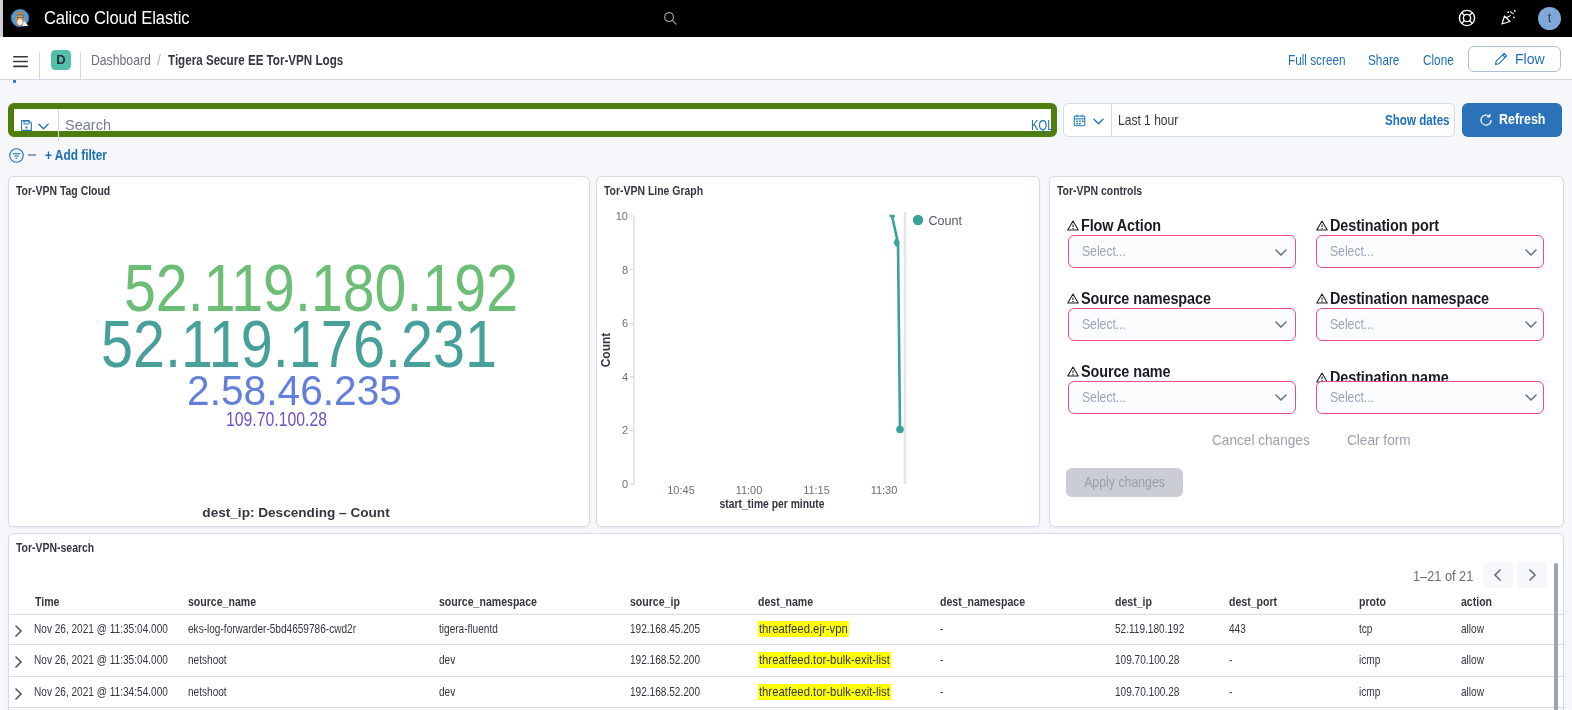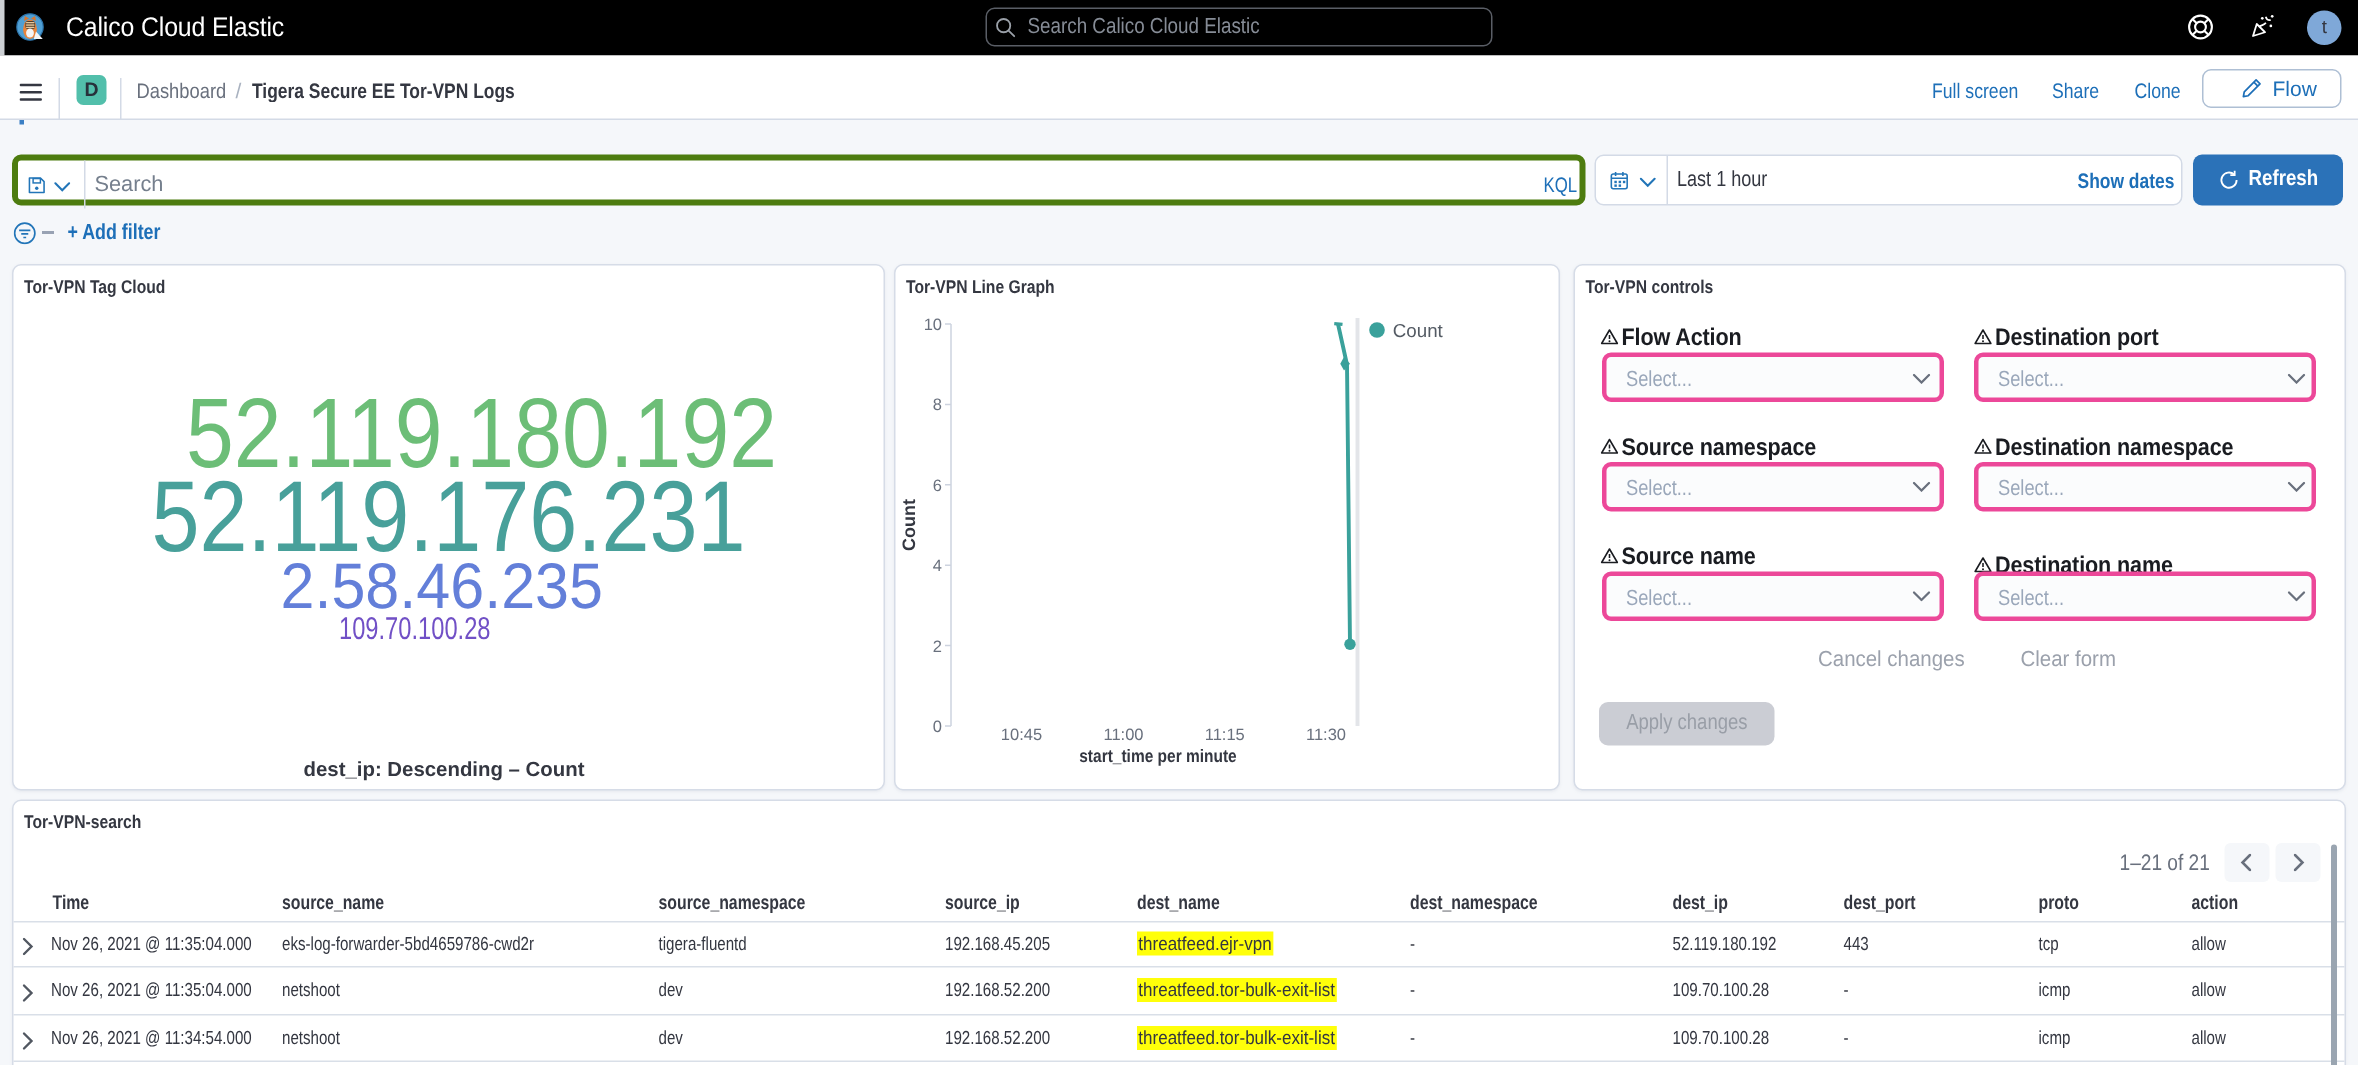--- a/index.html
+++ b/index.html
@@ -13,33 +13,33 @@
   #hdrsearch { position:absolute; left:657px; top:5px; width:338px; height:26px; border:1px solid #5a5e66; border-radius:6px; background:#000; color:#868c96; font-size:14.5px; line-height:24px; padding-left:27px; }
   
   #navbar { position:absolute; left:0; top:37px; width:1572px; height:43px; background:#fff; border-bottom:1px solid #d3dae6; }
   .vsep { position:absolute; width:1px; height:22px; background:#d3dae6; }
   #dbadge { position:absolute; left:51px; top:12.5px; width:20px; height:20px; background:#52bfab; border-radius:4.5px; color:#27313b; font-size:13px; font-weight:bold; text-align:center; line-height:20px; }
   .bc-gray { position:absolute; color:#69707d; font-size:14px; }
   .bc-bold { position:absolute; color:#343741; font-size:14px; font-weight:bold; transform:scaleX(0.83); transform-origin:0 50%; }
   .toplink { position:absolute; color:#1d6fb8; font-size:14px; transform:scaleX(0.84); transform-origin:0 50%; }
   #editbtn { position:absolute; left:1468px; top:46px; width:93px; height:26px; border:1px solid #aebfd4; border-radius:6px; color:#1d6fb8; font-size:14px; }
   
-  #qinput { position:absolute; left:8px; top:103px; width:1049px; height:34px; background:#fff; border:4px solid #4d7c0f; border-radius:6px; }
+  #qinput { position:absolute; left:8px; top:103px; width:1049px; height:34px; background:#fff; border:6px solid #4d7c0f; border-radius:6px; }
   #qdate { position:absolute; left:1063px; top:103px; width:392px; height:34px; background:#fff; border:1px solid #d3dae6; border-radius:6px; }
   #refresh { position:absolute; left:1462px; top:103px; width:100px; height:34px; background:#2b72b8; border-radius:6px; color:#fff; font-size:14.5px; font-weight:bold; }
   
   .panel { position:absolute; background:#fff; border:1px solid #d6dce7; border-radius:6px; box-shadow:0 1px 2px rgba(152,162,179,0.15); }
   .ptitle { position:absolute; left:6.5px; top:7px; font-size:12.3px; font-weight:bold; color:#343741; transform:scaleX(0.85); transform-origin:0 50%; }
   #p1 { left:8px;  top:176px; width:582px; height:351px; }
   #p2 { left:596px; top:176px; width:444px; height:351px; }
   #p3 { left:1049px; top:176px; width:515px; height:351px; }
   #p4 { left:8px; top:533px; width:1556px; height:185px; }
   
   .ctl-label { position:absolute; font-size:16px; font-weight:bold; color:#1a1c21; letter-spacing:-0.1px; }
-  .ctl-box { position:absolute; width:228px; height:33px; background:#fbfcfd; border:3px solid #ec4899; border-radius:6px; color:#9aa7ba; font-size:14.5px; line-height:31px; padding-left:13px; }
+  .ctl-box { position:absolute; width:228px; height:33px; background:#fbfcfd; border:1px solid #ec4899; border-radius:6px; color:#9aa7ba; font-size:14.5px; line-height:31px; padding-left:13px; }
   .warn { margin-right:2px; }
   #applybtn { position:absolute; left:16px; top:249px; width:117px; height:29px; background:#cbcdd4; border-radius:6px; color:#999ea7; font-size:14.5px; text-align:center; line-height:29px;margin-top:42px; }
   .graybtn { position:absolute; top:249px; color:#9ba1ac; font-size:14.5px; line-height:29px; }
   
   .th { position:absolute; font-size:13.2px; font-weight:bold; color:#343741; top:0; transform:scaleX(0.8); transform-origin:0 50%; }
   .tr-line { position:absolute; left:0; width:1554px; height:1px; background:#d9dfe8; }
   .td { position:absolute; font-size:12.6px; color:#343741; transform:scaleX(0.8); transform-origin:0 50%; }
   .hl { background:#ffff0a; padding:1px 1px; }
   .rowchev { position:absolute; left:6px; }
 </style>
@@ -55,21 +55,20 @@
     <path d="M6 6 L6.6 2.6 L9.4 4.4 Z" fill="#d9752e"></path>
     <path d="M14 6 L13.4 2.6 L10.6 4.4 Z" fill="#d9752e"></path>
     <rect x="7" y="6" width="6.4" height="5.5" rx="1.6" fill="#3a2c20"></rect>
     <rect x="7.4" y="6.6" width="5.6" height="1" fill="#e8c79a"></rect>
     <rect x="7.4" y="8.2" width="5.6" height="1" fill="#e8c79a"></rect>
     <rect x="7.4" y="9.8" width="5.6" height="1" fill="#e8c79a"></rect>
     <ellipse cx="10" cy="14" rx="2.6" ry="3" fill="#f3f5f7"></ellipse>
     <path d="M14 13 L18.5 18 L12.5 18 Z" fill="#f3f5f7"></path>
   </svg>
   <div class="brand"><span class="sx" style="transform:scaleX(0.92);">Calico Cloud Elastic</span></div>
-  <div id="hdrsearch"><span class="sx" style="transform:scaleX(0.865);">Search Calico Cloud Elastic</span></div>
   <svg class="abs" style="left:663px;top:11px;" width="15" height="15" viewBox="0 0 16 16">
     <circle cx="6.5" cy="6.5" r="4.7" fill="none" stroke="#9aa0a8" stroke-width="1.3"></circle>
     <line x1="10" y1="10" x2="14" y2="14" stroke="#9aa0a8" stroke-width="1.3" stroke-linecap="round"></line>
   </svg>
 
   <svg class="abs" style="left:1458px;top:9px;" width="18" height="18" viewBox="0 0 18 18">
     <circle cx="9" cy="9" r="7.6" fill="none" stroke="#fff" stroke-width="1.4"></circle>
     <circle cx="9" cy="9" r="3.6" fill="none" stroke="#fff" stroke-width="1.4"></circle>
     <line x1="3.6" y1="3.6" x2="6.5" y2="6.5" stroke="#fff" stroke-width="1.4"></line>
     <line x1="14.4" y1="3.6" x2="11.5" y2="6.5" stroke="#fff" stroke-width="1.4"></line>

